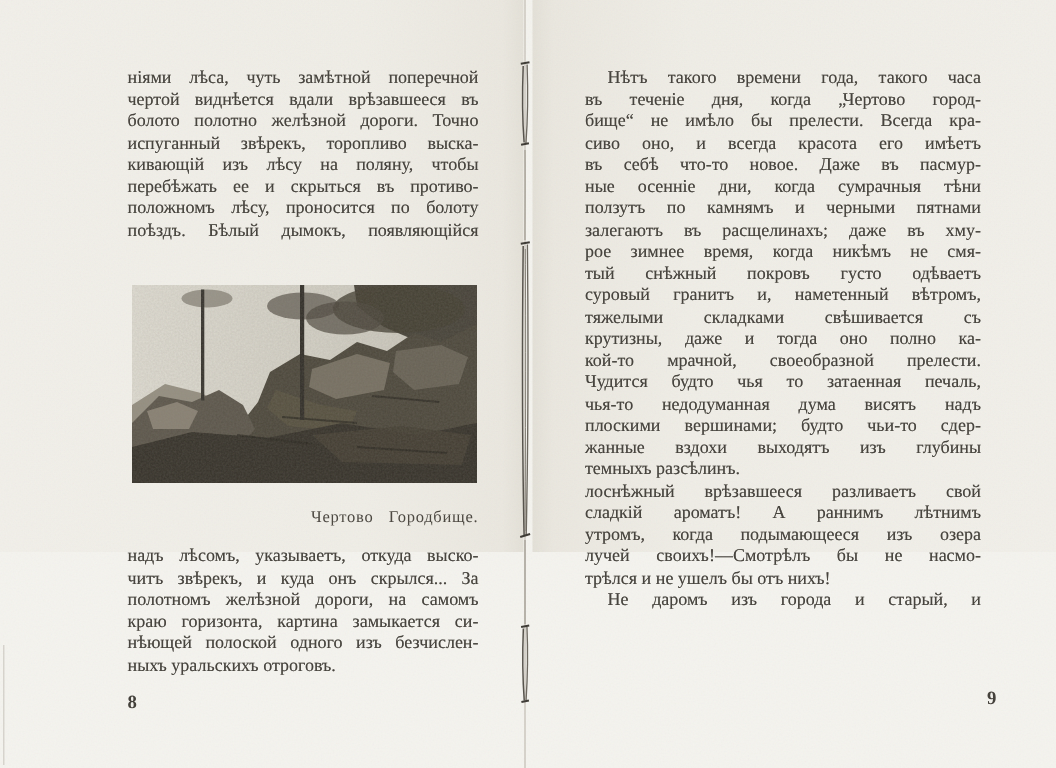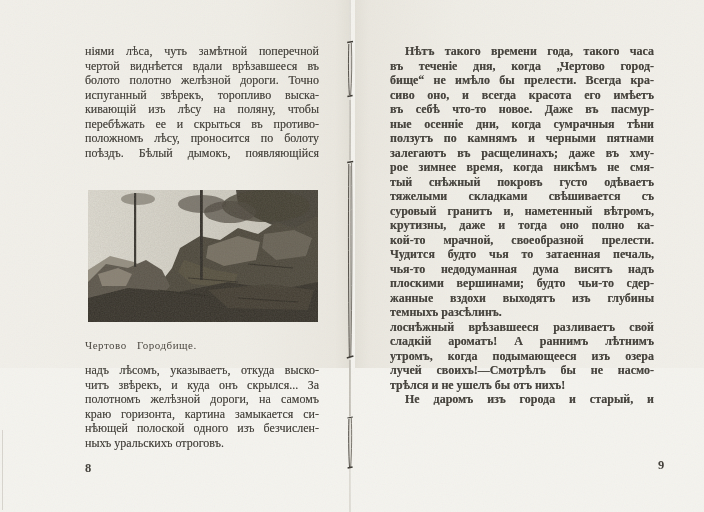--- a/index.html
+++ b/index.html
@@ -15,29 +15,29 @@
     background:linear-gradient(90deg,#f1efe9 0%,#efede6 70%,#eae7df 96%,#e3e0d7 100%);
   }
   .page-right{
     left:355px;width:349px;
     background:linear-gradient(270deg,#f1efe9 0%,#efede6 70%,#eae7df 96%,#e3e0d7 100%);
   }
   .textblock{position:absolute;color:#45423c;font-size:12px;line-height:14.5px;
     text-shadow:0 0 0.3px rgba(60,56,50,0.55);}
   .tb-top{left:85px;top:44px;width:234px;}
   .tb-bottom{left:85px;top:363px;width:234px;}
-  .tb-main{left:35px;top:44px;width:264px;font-weight:bold;}
+  .tb-main{left:35px;top:44px;width:264px;}
   .line{text-align:justify;text-align-last:justify;}
   .line.end{text-align-last:left;}
   .line.indent{text-indent:15px;}
   .photo{position:absolute;left:88px;top:190px;width:230px;height:132px;margin:0;padding:0;}
   .photo svg{display:block;}
   .caption{
     position:absolute;left:85px;top:339px;width:234px;
-    text-align:left;font-size:11px;color:#4a463f;
+    text-align:right;font-size:11px;color:#4a463f;
     word-spacing:7px;letter-spacing:0.5px;
   }
   .pagenum{position:absolute;font-size:12.5px;font-weight:bold;color:#413e38;}
   .pn-left{left:85px;top:461px;}
   .pn-right{left:303px;top:458px;}
   .binding{position:absolute;left:342px;top:0;width:16px;height:512px;}
   .edge-mark{position:absolute;left:2px;top:430px;width:1px;height:80px;
     background:rgba(160,154,142,0.35);}
   .grain-overlay{position:absolute;left:0;top:0;pointer-events:none;opacity:0.05;}
 </style>
@@ -147,22 +147,22 @@
         <div class="line indent">Нѣтъ такого времени года, такого часа</div>
         <div class="line">въ теченіе дня, когда „Чертово город-</div>
         <div class="line">бище“ не имѣло бы прелести. Всегда кра-</div>
         <div class="line">сиво оно, и всегда красота его имѣетъ</div>
         <div class="line">въ себѣ что-то новое. Даже въ пасмур-</div>
         <div class="line">ные осенніе дни, когда сумрачныя тѣни</div>
         <div class="line">ползутъ по камнямъ и черными пятнами</div>
         <div class="line">залегаютъ въ расщелинахъ; даже въ хму-</div>
         <div class="line">рое зимнее время, когда никѣмъ не смя-</div>
         <div class="line">тый снѣжный покровъ густо одѣваетъ</div>
+        <div class="line">суровый гранитъ и, наметенный вѣтромъ,</div>
         <div class="line">тяжелыми складками свѣшивается съ</div>
-        <div class="line">суровый гранитъ и, наметенный вѣтромъ,</div>
         <div class="line">крутизны, даже и тогда оно полно ка-</div>
         <div class="line">кой-то мрачной, своеобразной прелести.</div>
         <div class="line">Чудится будто чья то затаенная печаль,</div>
         <div class="line">чья-то недодуманная дума висятъ надъ</div>
         <div class="line">плоскими вершинами; будто чьи-то сдер-</div>
         <div class="line">жанные вздохи выходятъ изъ глубины</div>
         <div class="line end">темныхъ разсѣлинъ.</div>
         <div class="line">лоснѣжный врѣзавшееся разливаетъ свой</div>
         <div class="line">сладкій ароматъ! А раннимъ лѣтнимъ</div>
         <div class="line">утромъ, когда подымающееся изъ озера</div>

